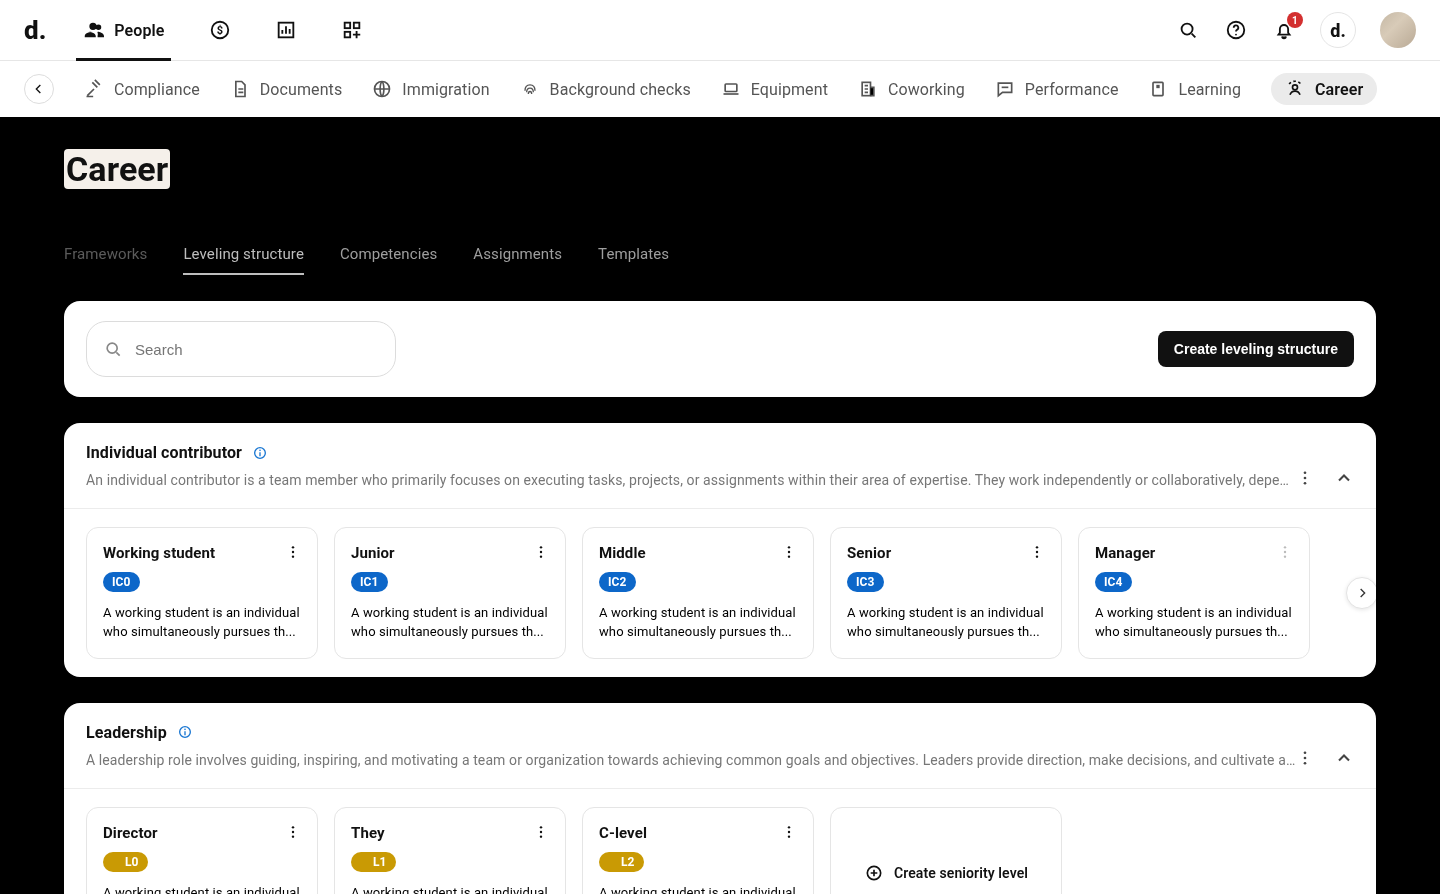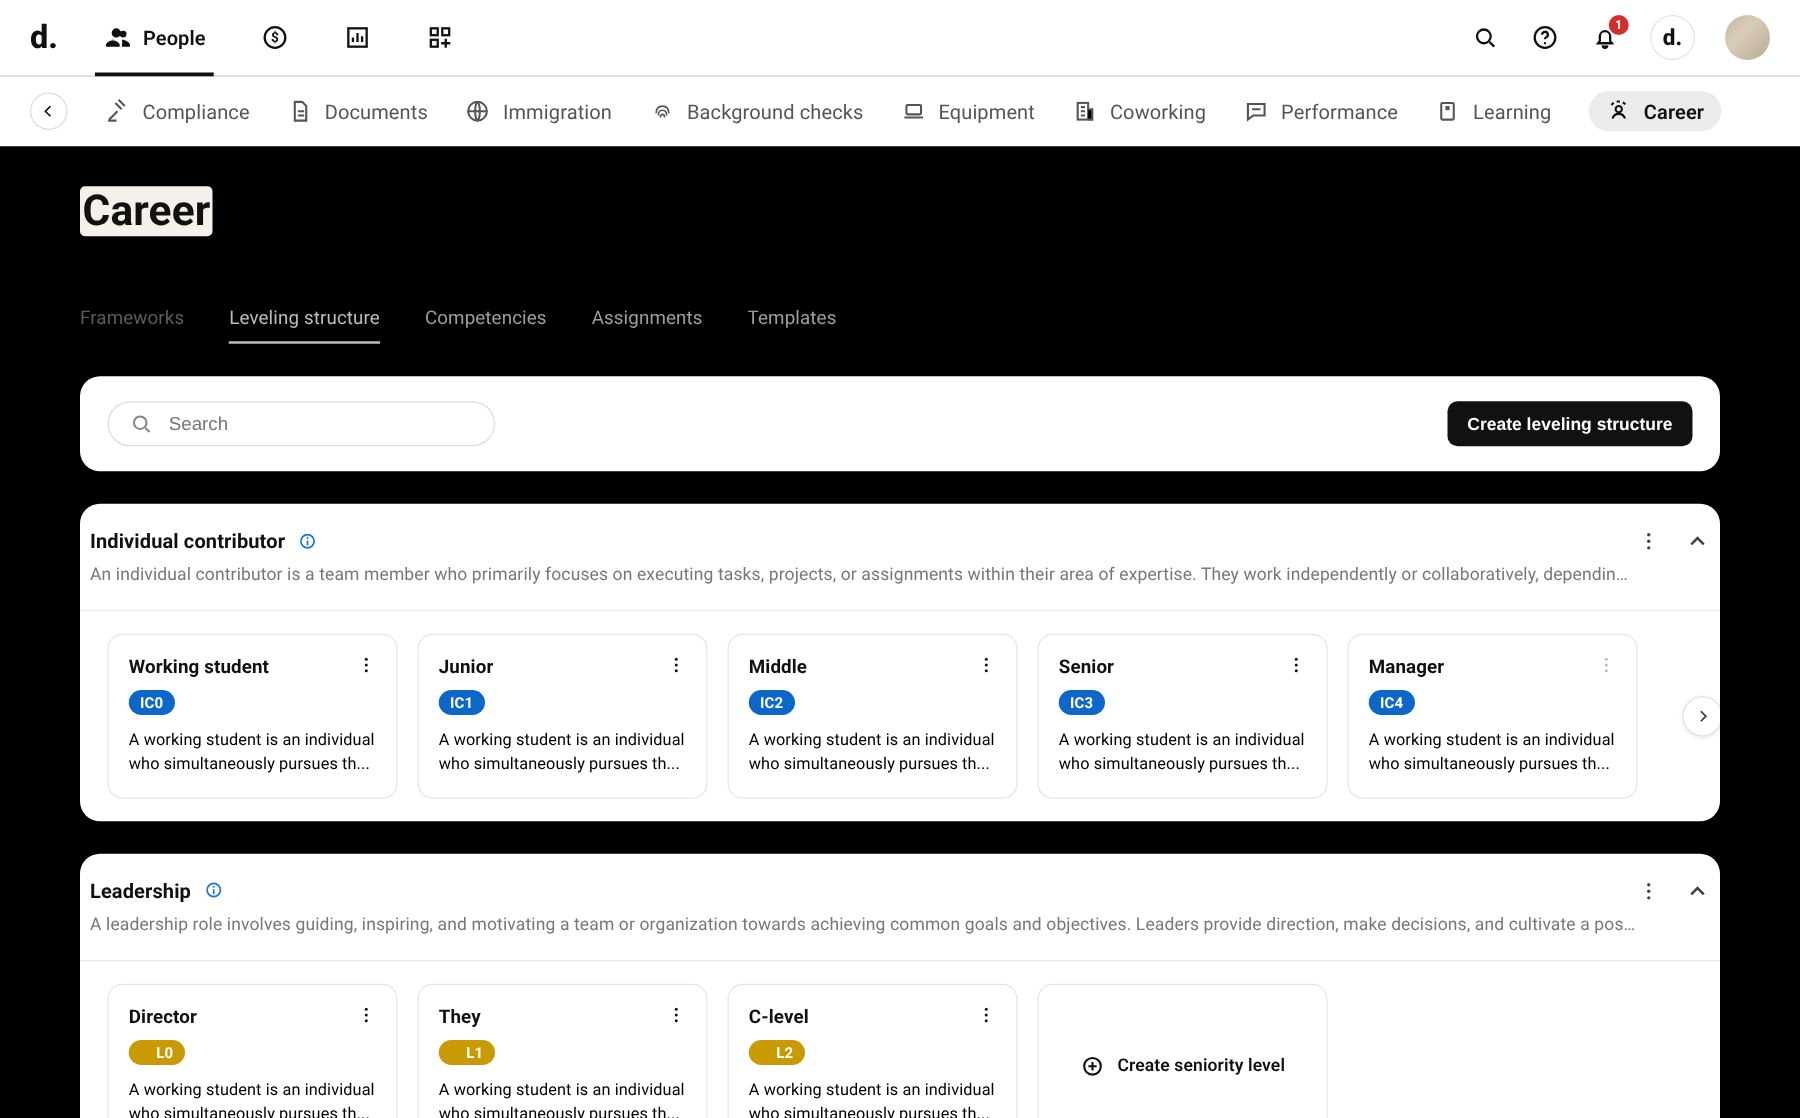--- a/index.html
+++ b/index.html
@@ -73,34 +73,34 @@
   .tab.dim { color:#5b5b5b; }
   .tab.active { color:#bdbdbd; border-bottom:2px solid #bdbdbd; }
 
   .panel {
     background:#fff; border-radius:16px; margin-top:26px; overflow:hidden;
   }
   .panel-pad { padding:20px 22px; }
   .search-row { display:flex; align-items:center; justify-content:space-between; }
   .search-input {
     display:flex; align-items:center; gap:10px;
-    width:310px; height:36px; border:1px solid #dcdcdc; border-radius:20px;
+    width:310px; height:56px; border:1px solid #dcdcdc; border-radius:20px;
     padding:0 16px; color:#777;
   }
   .search-input input {
     border:none; outline:none; font-size:15px; flex:1; background:transparent;
   }
   .primary-btn {
     background:#111; color:#fff; border:none; border-radius:8px;
     padding:10px 16px; font-size:14px; font-weight:600; cursor:pointer;
   }
 
   .group-header {
-    padding:20px 8px; border-bottom:1px solid #ececec;
-    display:flex; align-items:flex-start;
+    padding:20px 22px; border-bottom:1px solid #ececec;
+    display:flex; align-items:flex-end;
   }
   .group-header .hleft { flex:1; min-width:0; }
   .group-title-row { display:flex; align-items:center; gap:10px; }
   .group-title { font-size:16px; font-weight:700; }
   .info-icon { width:16px; height:16px; color:#1976d2; }
   .group-desc { margin-top:10px; color:#777; font-size:14px; white-space:nowrap; overflow:hidden; text-overflow:ellipsis; }
   .header-actions { display:flex; align-items:center; gap:20px; color:#444; }
   .kebab, .collapse-icon { cursor:pointer; }
 
   .cards-row { position:relative; padding:18px 22px; display:flex; gap:16px; }

